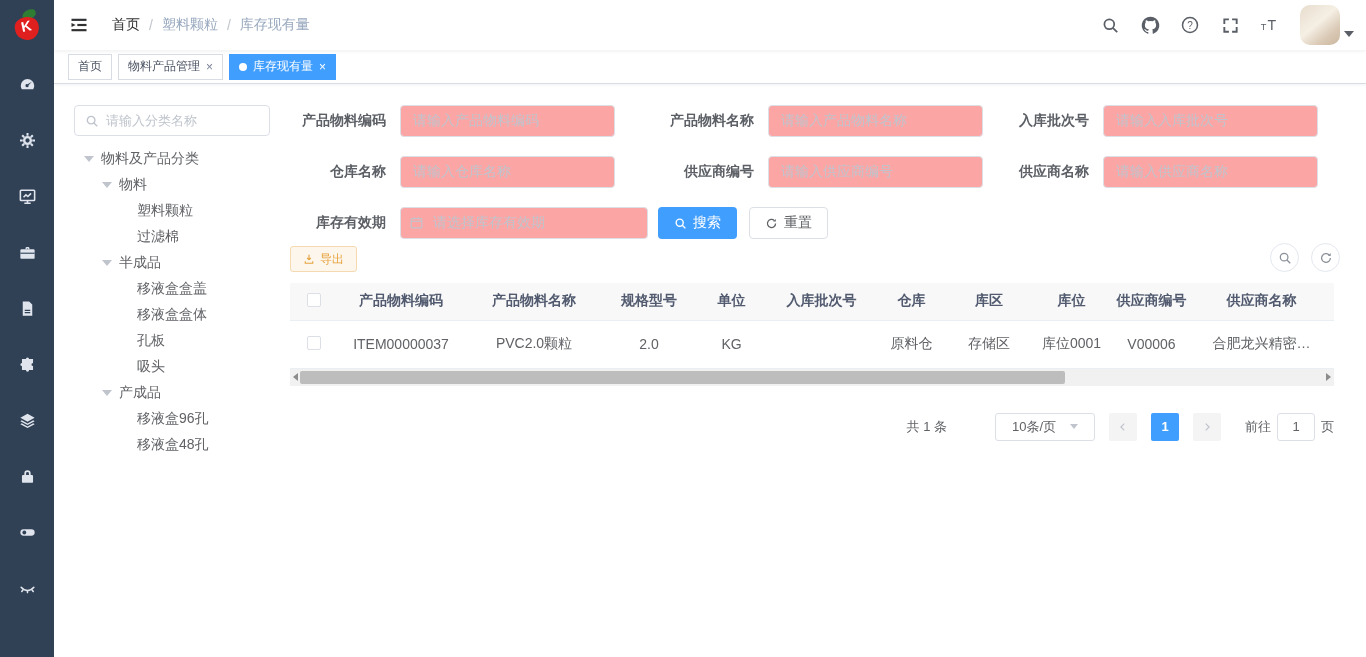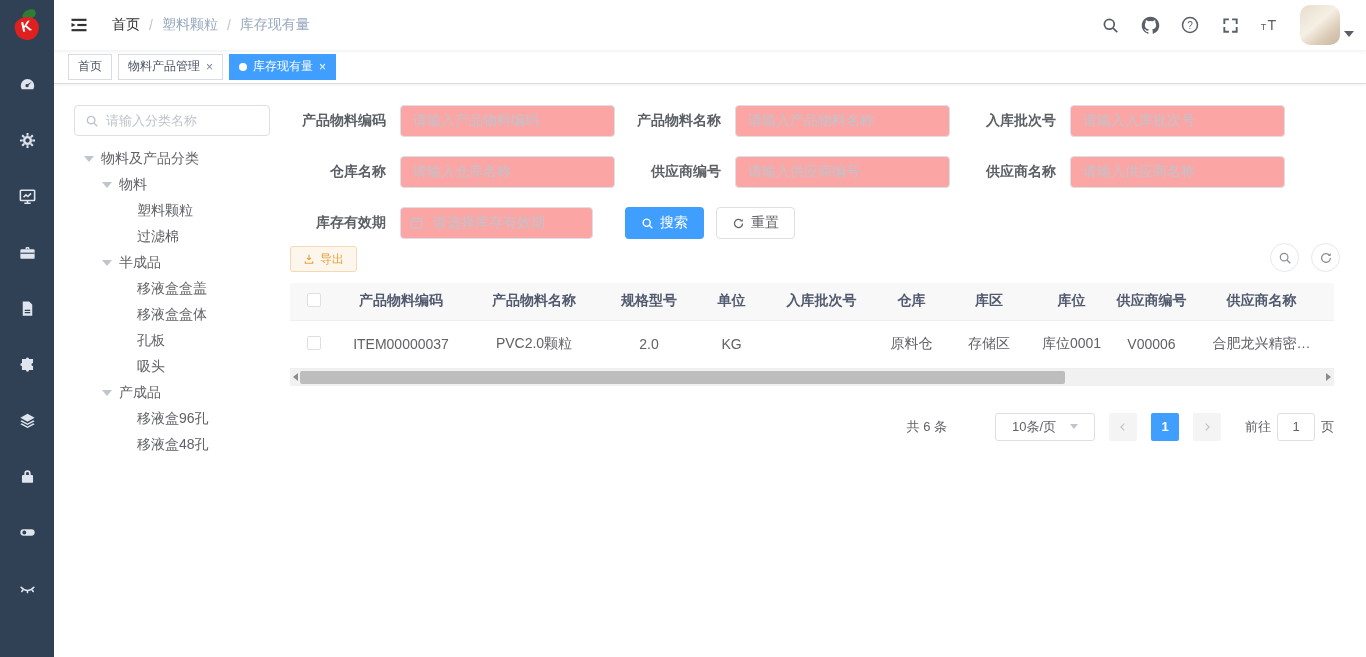--- a/index.html
+++ b/index.html
@@ -65,21 +65,21 @@
   
   .content { flex:1; padding:21px 26px 12px 0; }
   .filter-grid { display:grid; grid-template-columns:auto auto auto; justify-content:start; column-gap:10px; row-gap:19px; }
   .field { display:flex; align-items:center; }
   .field > label { width:96px; text-align:right; font-weight:bold; font-size:14px; color:#5c6066; margin-right:14px;
     white-space:nowrap; }
   .txt-input { width:215px; height:32px; border:1px solid #dcdfe6; border-radius:4px; padding:0 12px;
     font-size:14px; color:#606266; outline:0; background:#fca5a5; font-family:Liberation Serif, serif; }
   .txt-input::placeholder { color:#bfc4cc; }
   .date-wrap { position:relative; }
-  .date-wrap .txt-input { width:193px; padding-left:32px; }
+  .date-wrap .txt-input { width:248px; padding-left:32px; }
   .date-wrap svg { position:absolute; left:9px; top:8px; }
   .btn-row { display:flex; align-items:center; gap:12px; }
   .btn { height:32px; border-radius:4px; display:inline-flex; align-items:center; gap:6px; padding:0 15px;
     font-size:14px; cursor:pointer; border:1px solid transparent; }
   .btn-primary { background:#409eff; color:#fff; }
   .btn-plain { background:#fff; color:#606266; border-color:#dcdfe6; }
 
   
   .toolbar { margin-top:4px; display:flex; align-items:flex-end; }
   .btn-export { height:26px; padding:0 12px; font-size:12px; border-radius:3px; background:#fdf6ec;
@@ -483,21 +483,21 @@
           </tbody>
         </table>
         <div class="hscroll">
           <span class="hs-arrow hs-left"></span>
           <span class="hs-thumb"></span>
           <span class="hs-arrow hs-right"></span>
         </div>
       </div>
 
       <div class="pager">
-        <span class="pg-total">共 6 条</span>
+        <span class="pg-total">共 1 条</span>
         <div class="pg-size">
           <span>10条/页</span>
           <span class="sel-caret"></span>
         </div>
         <div class="pg-btn">
           <svg width="10" height="10" viewBox="0 0 24 24">
               <path fill="none" stroke="#c0c4cc" stroke-width="3" d="M15 4 7 12l8 8"></path>
             </svg>
         </div>
         <div class="pg-btn active">

